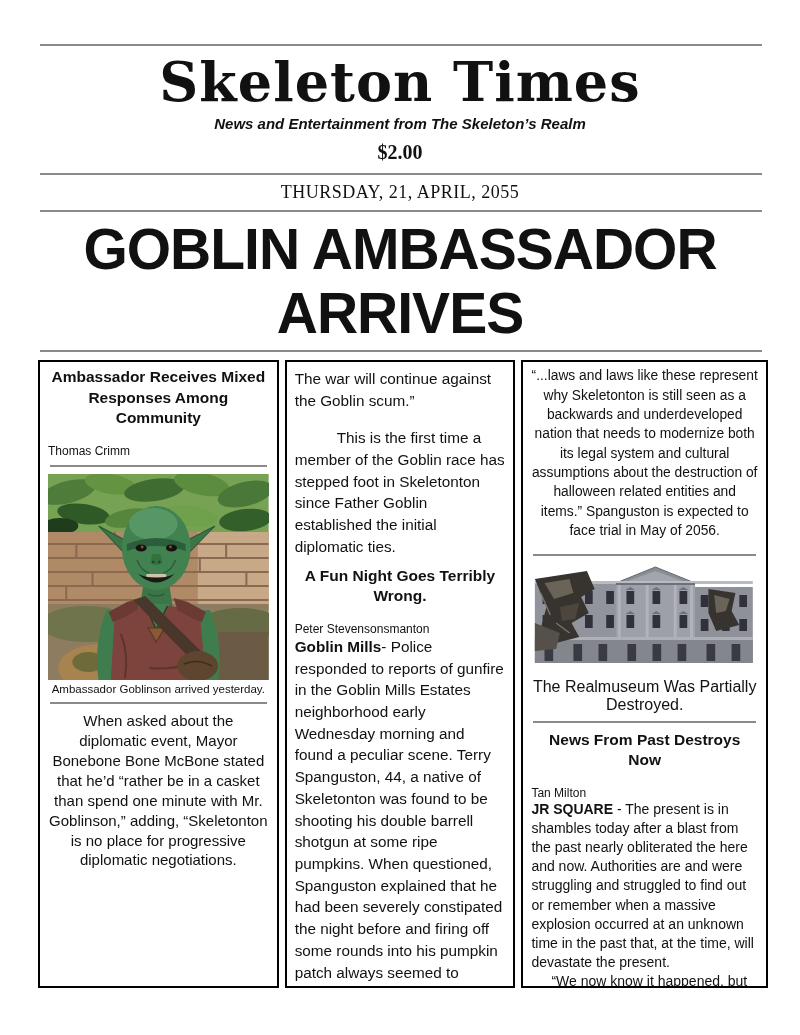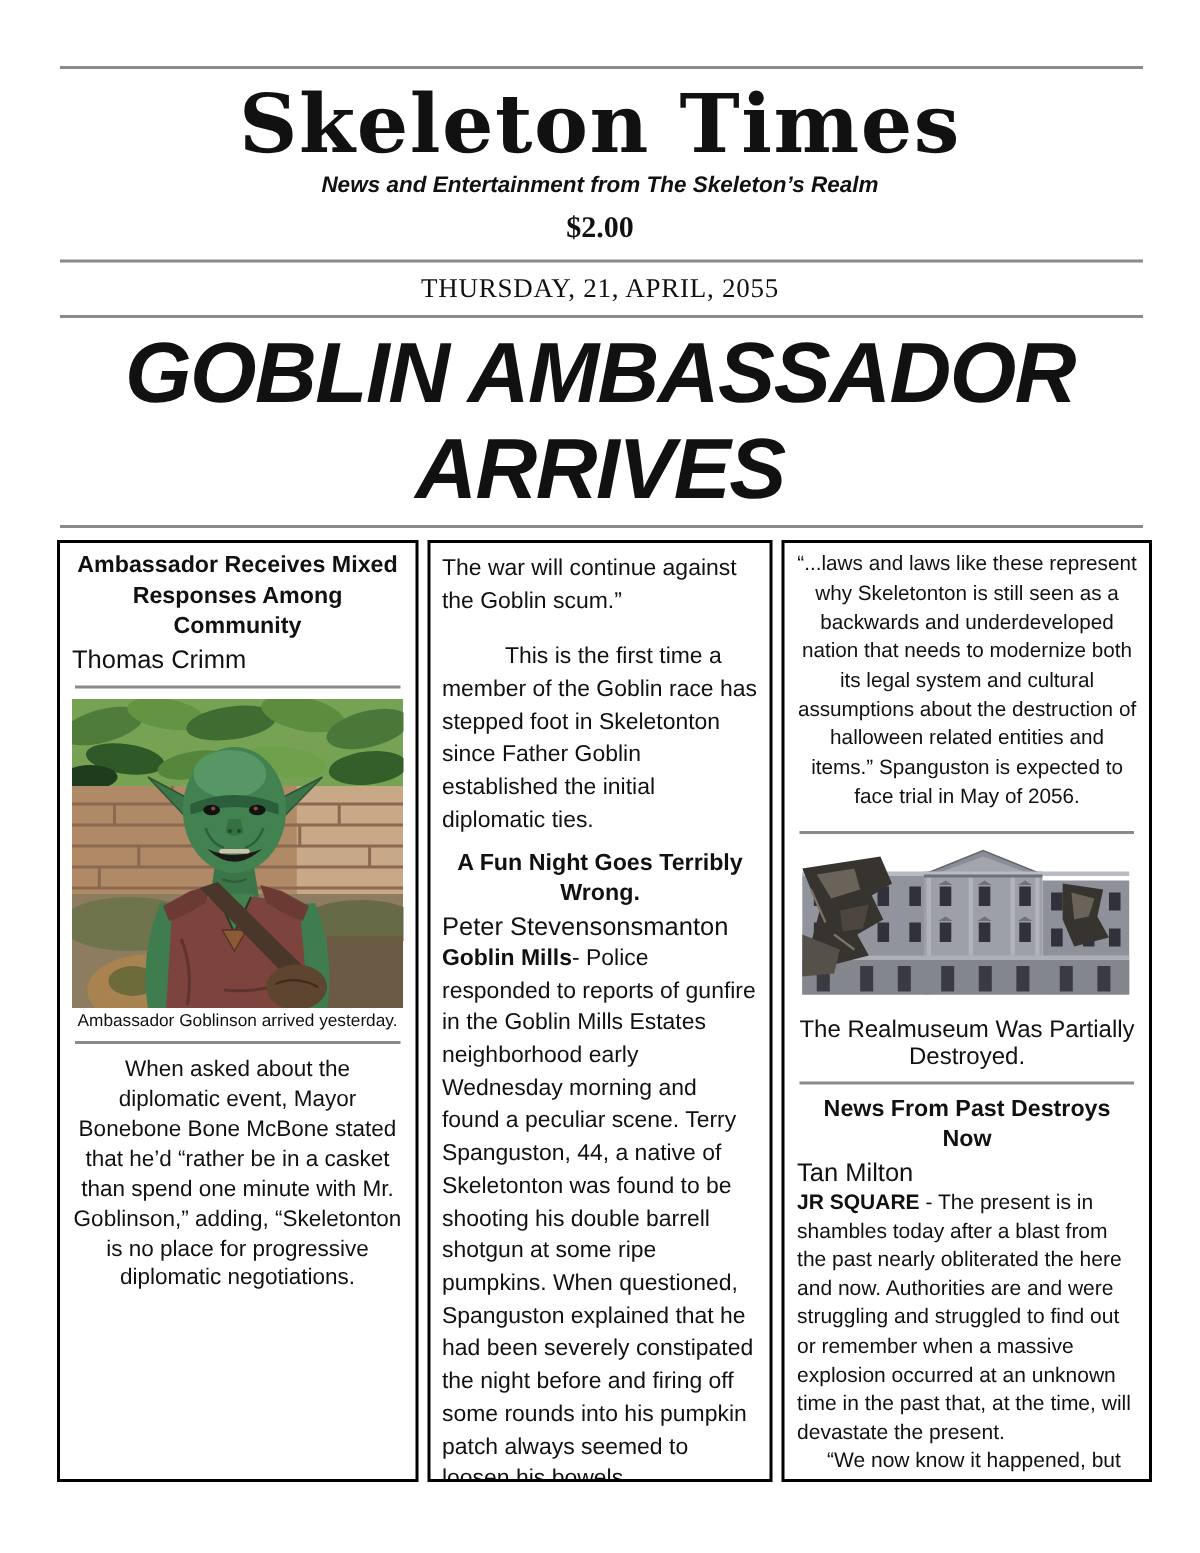--- a/index.html
+++ b/index.html
@@ -7,29 +7,29 @@
   .page{position:relative;width:800px;height:1035px;overflow:hidden;background:#fff;}
   .rule{border:none;border-top:2px solid #8a8a8a;margin:0 38px 0 40px;}
   .top-rule{margin-top:44px;}
   .masthead{text-align:center;}
   .masthead-title{font-family:"DejaVu Serif",serif;font-weight:700;font-size:54px;line-height:1.2;margin-top:4px;letter-spacing:1px;}
   .tagline{font-size:15px;font-weight:700;font-style:italic;margin-top:0px;}
   .price{font-family:"Liberation Serif",serif;font-weight:700;font-size:20px;margin-top:9px;}
   .rule-above-date{margin-top:9px;}
   .dateline{text-align:center;font-family:"Liberation Serif",serif;font-size:18px;margin-top:7px;letter-spacing:0.5px;}
   .rule-below-date{margin-top:7px;}
-  .headline{font-size:57px;font-weight:700;text-align:center;line-height:1.12;letter-spacing:-1px;margin-top:6px;font-style:italic;}
+  .headline{font-size:57px;font-weight:700;text-align:center;line-height:1.12;letter-spacing:-1px;margin-top:6px;}
   .rule-below-headline{margin-top:5px;}
   .columns{display:flex;gap:6px;margin:8px 32px 0 38px;height:628px;}
   .col{border:2px solid #000;background:#fff;box-sizing:border-box;padding:3px 8px;overflow:hidden;}
   .col1{width:242px;}
   .col2{width:232px;}
   .col3{width:248px;}
   .art-title{font-weight:700;text-align:center;font-size:15.5px;line-height:1.3;margin:2px 0 0 0;}
-  .byline{font-size:17px;margin-top:2px;}
+  .byline{font-size:12px;margin-top:16px;}
   .body-text{font-size:15px;line-height:1.38;margin-top:1px;}
   .indent1{text-indent:22px;}
   .col2 .body-text{font-size:15.3px;line-height:1.42;}
   .col3 .body-text{font-size:14px;line-height:1.36;}
   .inner-rule{border:none;border-top:2px solid #8a8a8a;margin:7px 2px;}
   .photo{display:block;width:100%;}
   .caption{font-size:11.5px;text-align:center;margin-top:3px;}
   .col3 .caption{font-size:16px;}
   .col1-quote{font-size:15px;line-height:1.33;text-align:center;margin-top:2px;}
   .col3-quote{font-size:13.8px;line-height:1.4;text-align:center;margin-top:1px;}

